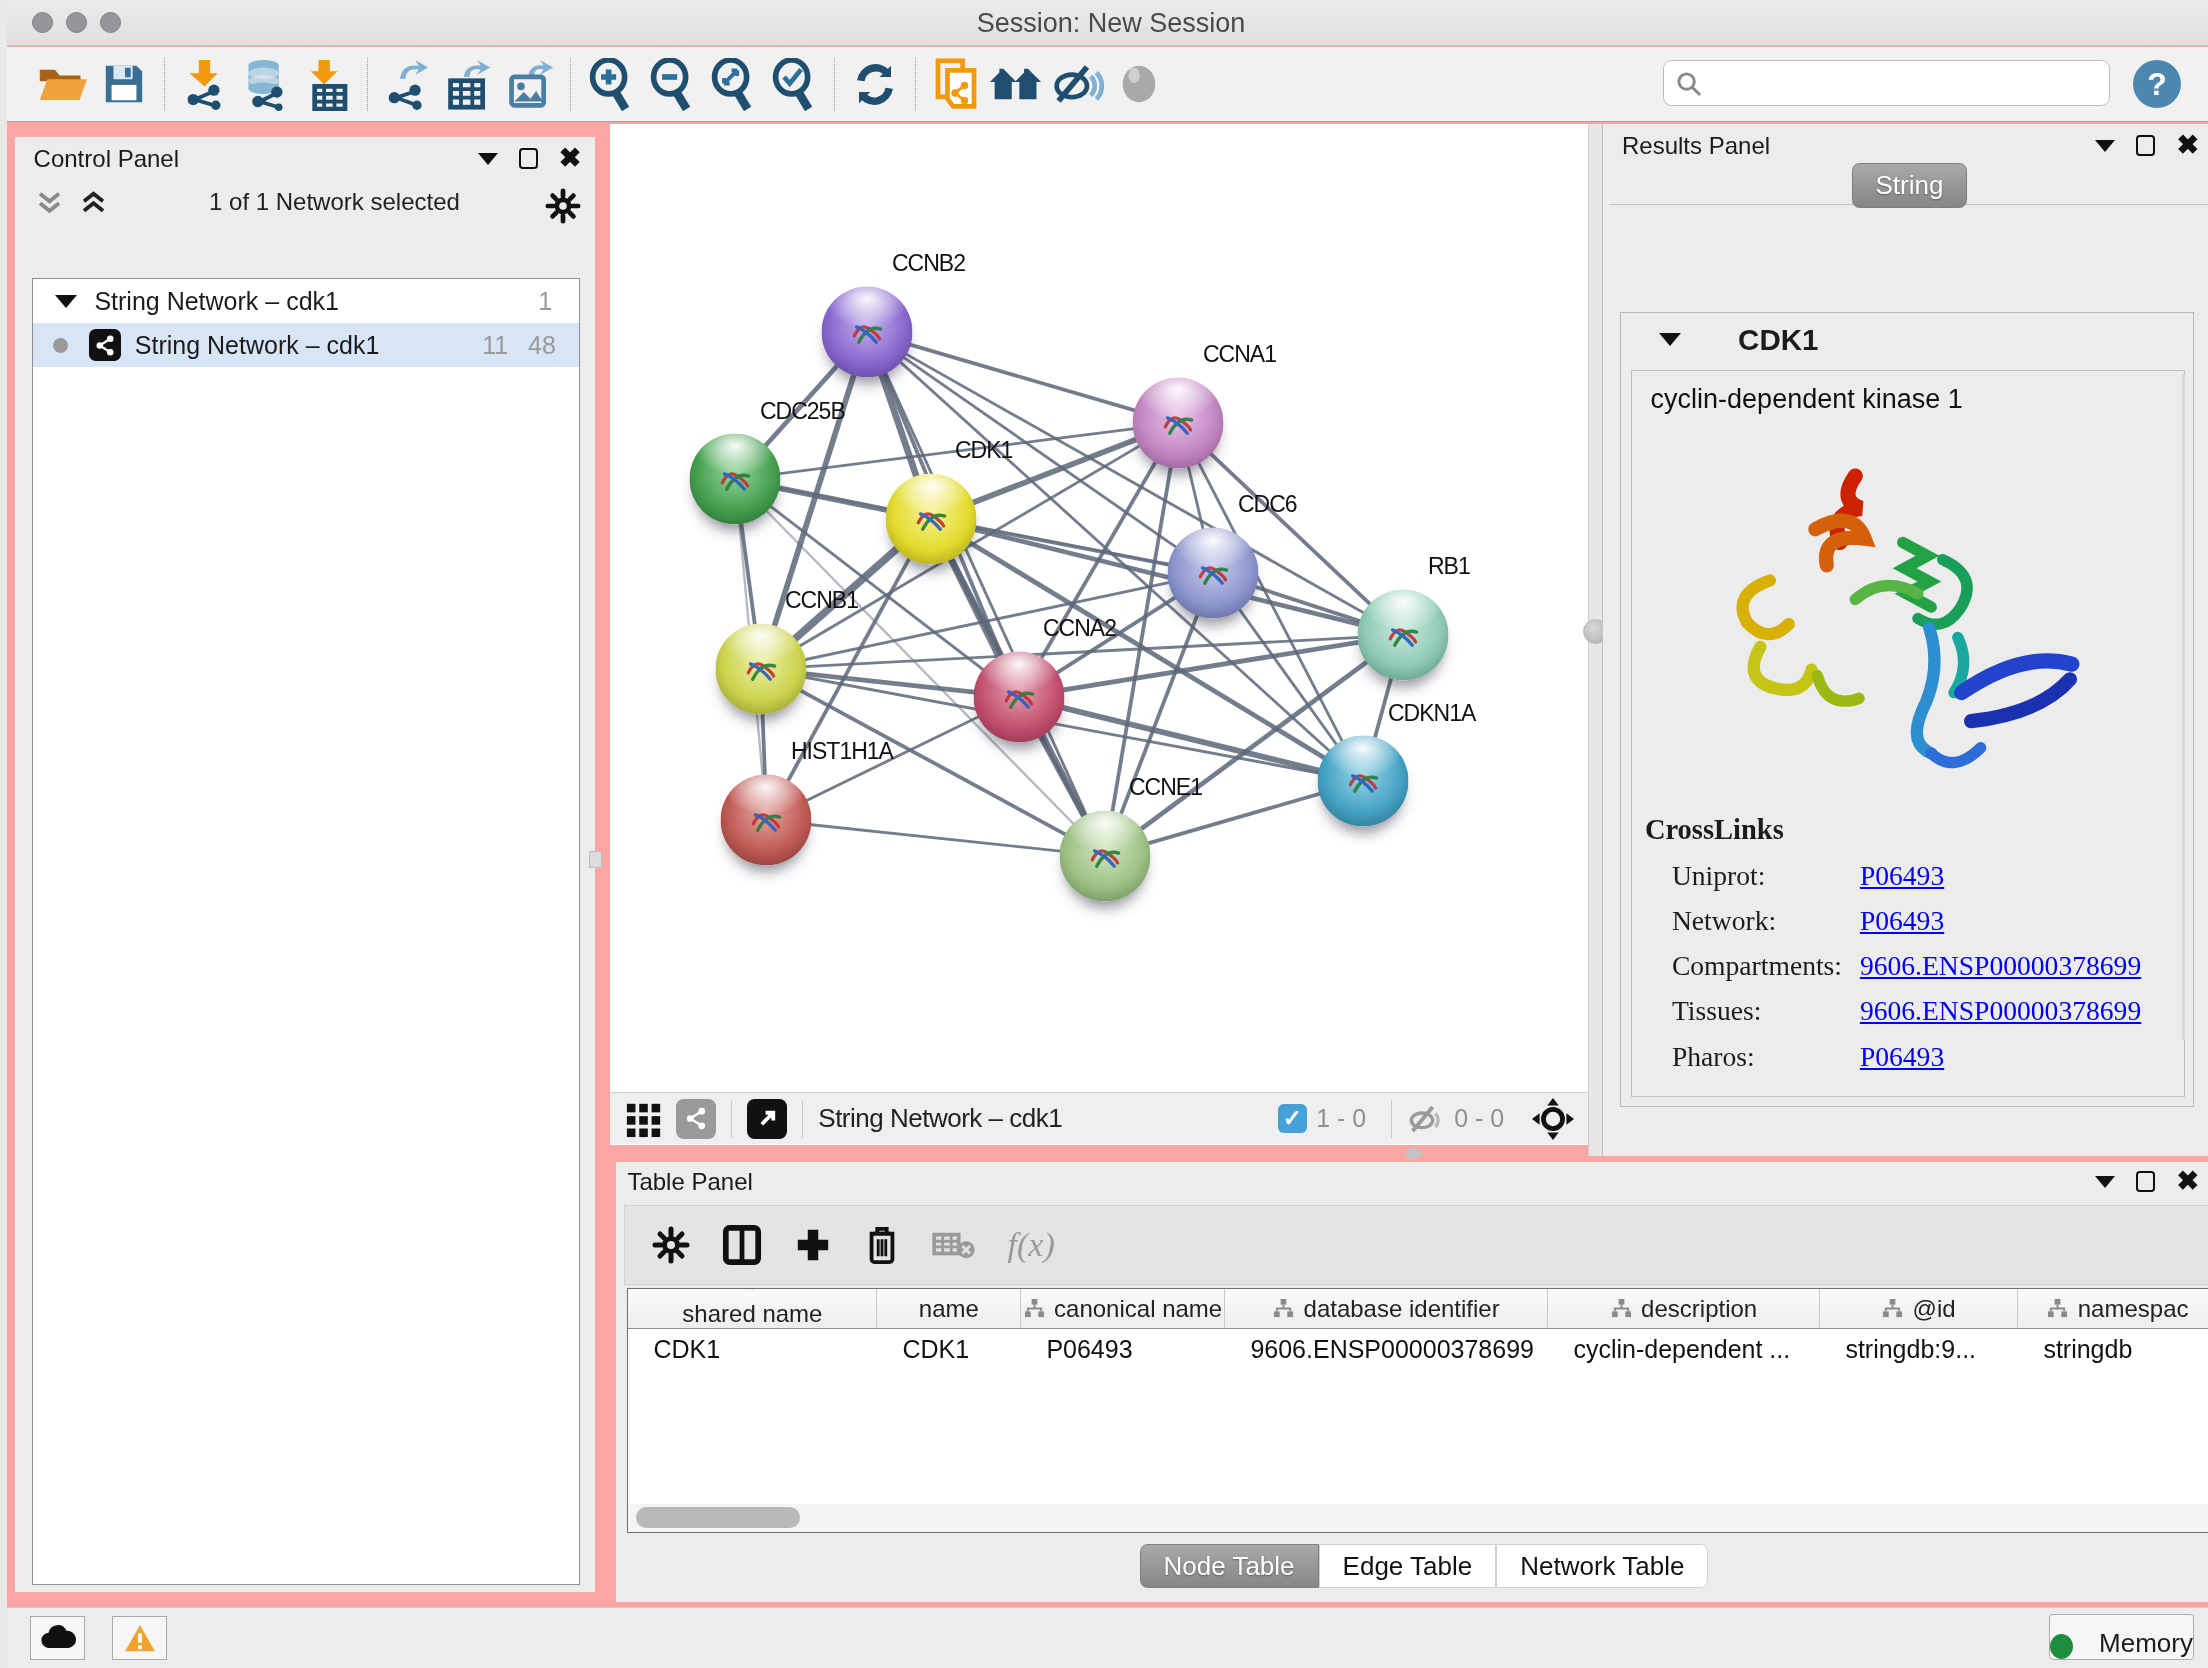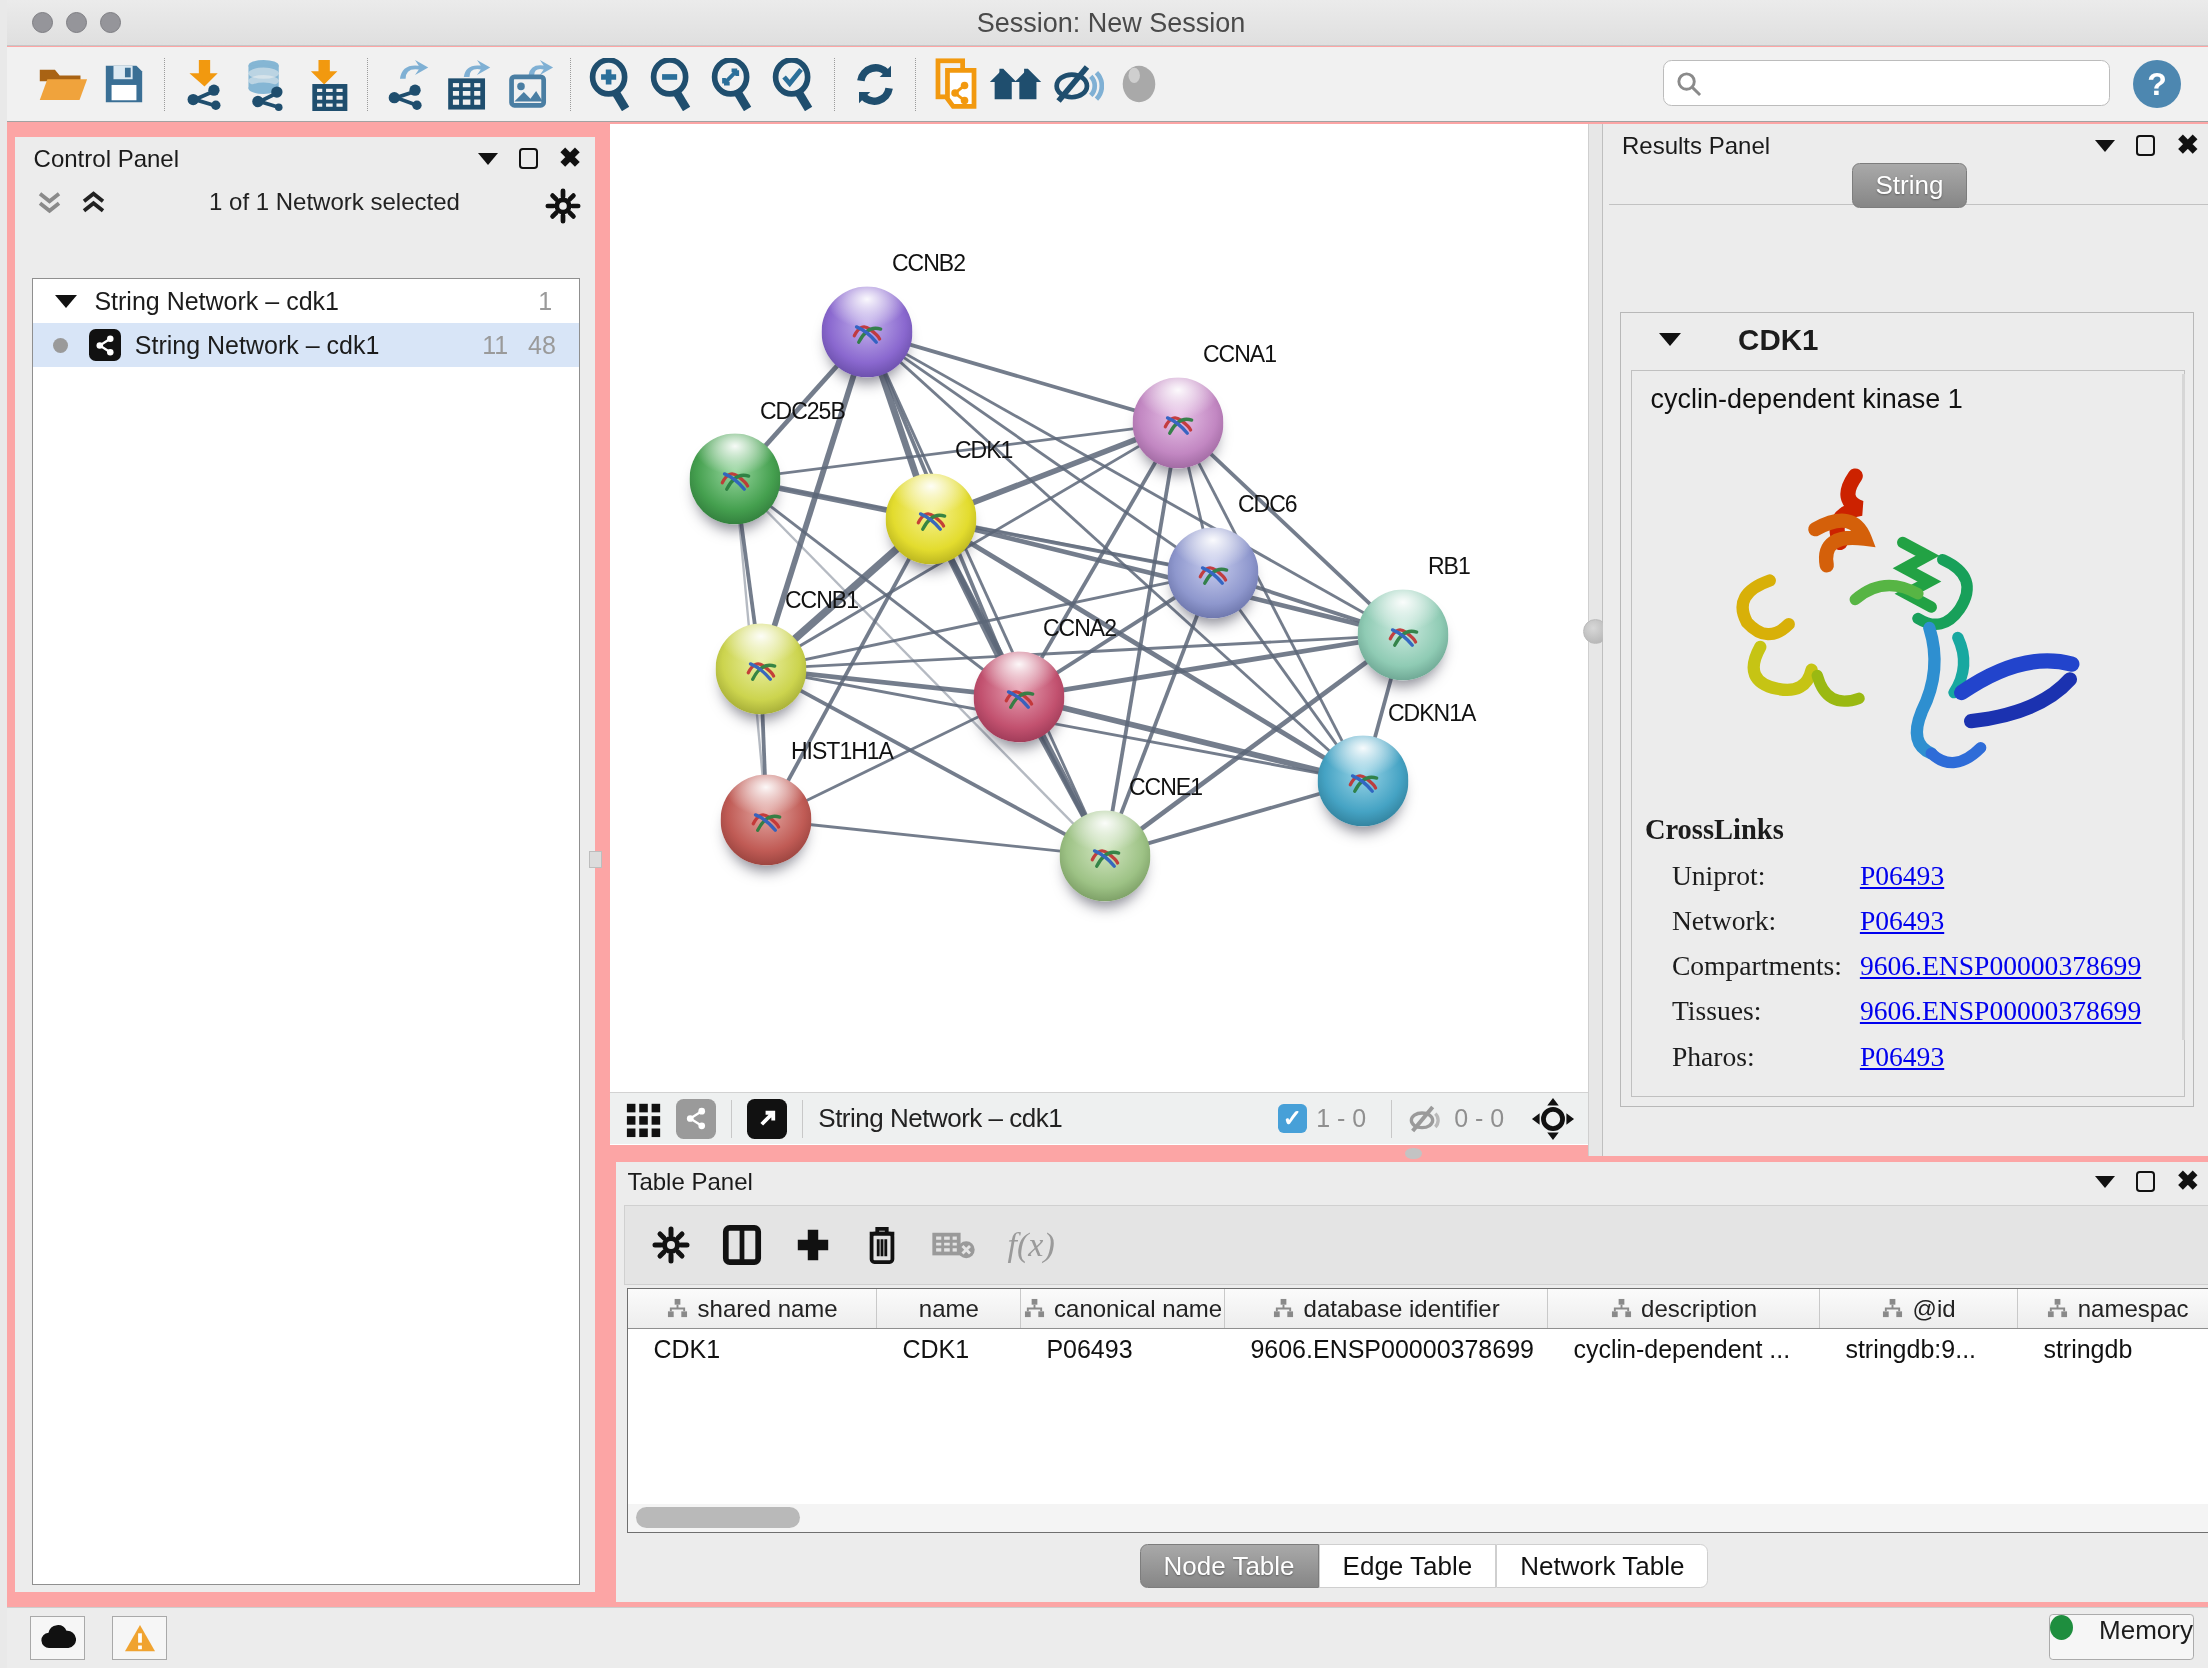--- a/index.html
+++ b/index.html
@@ -135,21 +135,21 @@
   .hscroll { position:absolute; left:0; bottom:0; width:100%; height:28.5px; background:#f4f4f4; }
   .hscroll .thumb { position:absolute; left:7.6px; top:3.8px; width:164px; height:21px; border-radius:10.5px; background:#b9b9b9; }
   .tp-tabs { position:absolute; left:8px; top:382px; width:100%; display:flex; justify-content:center; }
 
   
   .statusbar { position:absolute; left:0; top:1607px; width:100%; height:61px;
     background:#ececec; border-top:1px solid #cdcdcd; }
   .sb-btn { position:absolute; top:7.6px; width:55px; height:44px; background:#f6f6f6;
     border:1.9px solid #a9a9a9; display:flex; align-items:center; justify-content:center; }
   .memory-btn { position:absolute; right:21px; top:5.7px; width:145px; height:46px; background:#f6f6f6;
-    border:1.9px solid #ababab; border-radius:3.8px; display:flex; align-items:flex-start; justify-content:center;
+    border:1.9px solid #ababab; border-radius:3.8px; display:flex; align-items:flex-end; justify-content:center;
     gap:26px; font-size:26px; }
   .memdot { width:25px; height:25px; border-radius:50%; }
 </style>
 </head>
 <body>
 
 <div class="app">
 
   <div class="titlebar">
     <div class="traffic t1"></div>
@@ -674,21 +674,21 @@
       <svg width="44" height="32" viewBox="0 0 46 34">
         <rect x="2" y="6" width="26" height="20" fill="none" stroke="#9a9a9a" stroke-width="4"></rect>
         <path d="M2 13 h26 M2 19 h26 M11 6 v20 M20 6 v20" stroke="#9a9a9a" stroke-width="3"></path>
         <circle cx="36" cy="22" r="9" fill="#9a9a9a"></circle>
         <path d="M32 18 l8 8 M40 18 l-8 8" stroke="#e4e4e4" stroke-width="3"></path>
       </svg>
       <span class="fx">f(x)</span>
     </div>
     <div class="tbl-box">
       <div class="tbl-header" id="tbl-header">
-          <div class="th-cell" style="width: 249px;">
+          <div class="th-cell" style="width: 249px; flex-direction: column;">
             <svg width="21" height="21" viewBox="0 0 22 22">
               <g fill="#8a8a8a">
                 <rect x="8" y="1" width="6" height="6"></rect>
                 <rect x="1" y="14" width="6" height="6"></rect>
                 <rect x="15" y="14" width="6" height="6"></rect>
               </g>
               <path d="M11 7 v4 M4 14 v-3 h14 v3" stroke="#8a8a8a" stroke-width="2" fill="none"></path>
             </svg>
             <span>shared name</span>
           </div>

